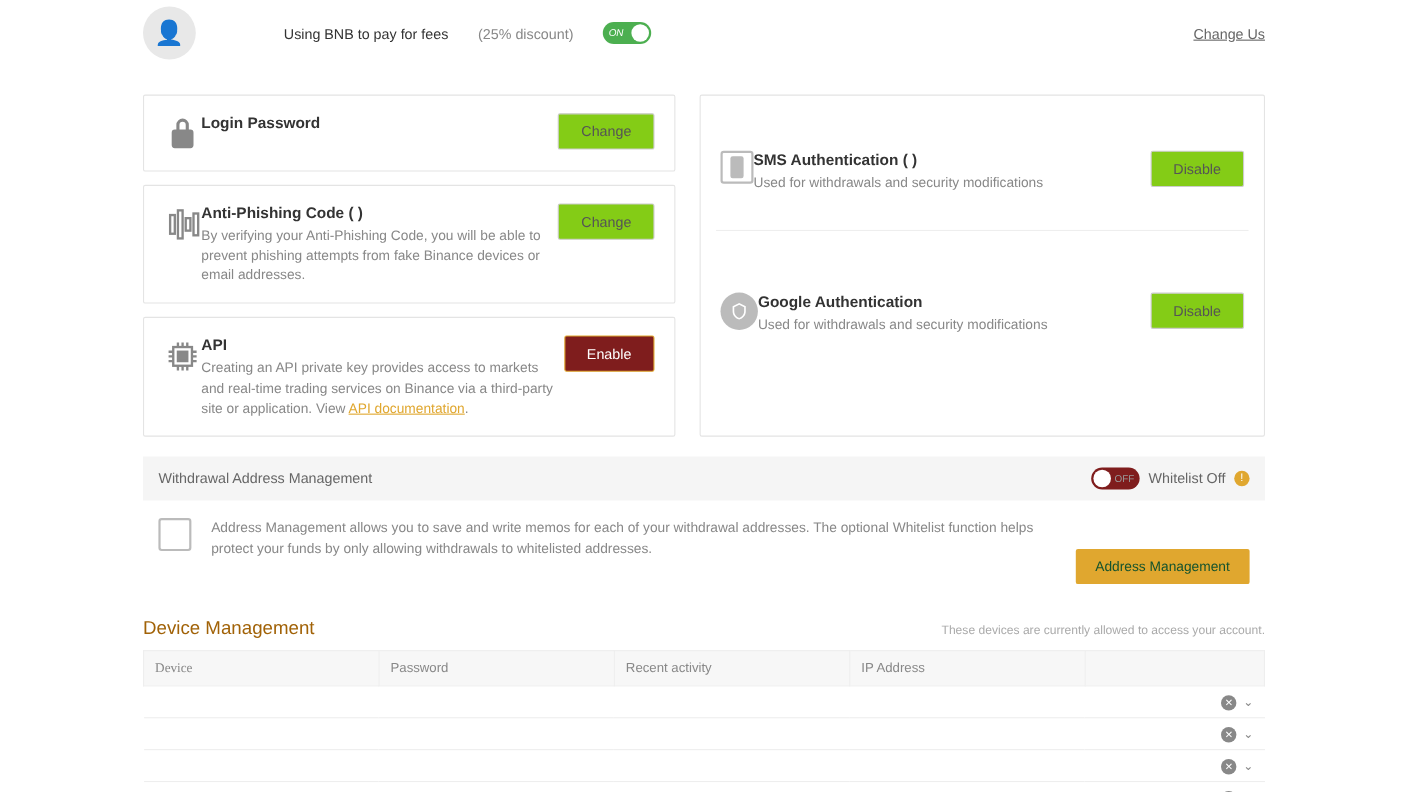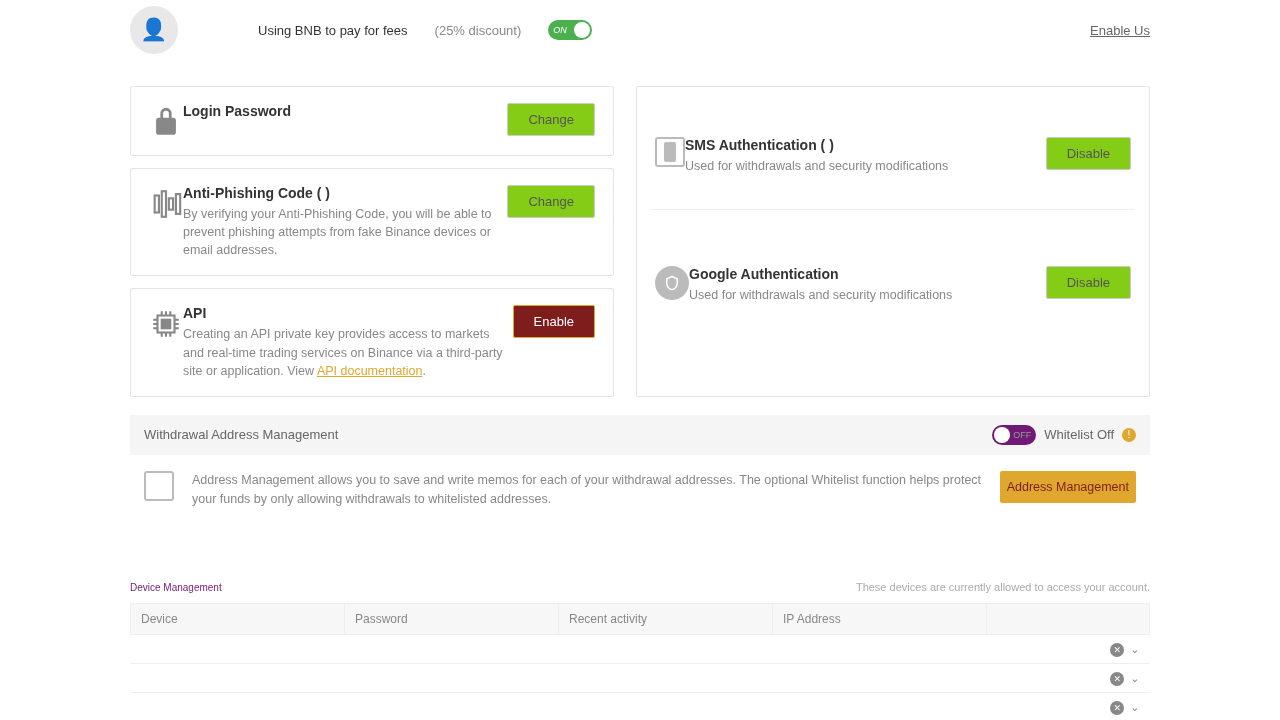--- a/index.html
+++ b/index.html
@@ -7,21 +7,21 @@
   .container { width: 1020px; margin: 0 auto; }
   .top-bar { display: flex; align-items: center; padding: 6px 0 24px 0; }
   .avatar-circle { width: 48px; height: 48px; border-radius: 50%; background: #e8e8e8; display:flex; align-items:center; justify-content:center; margin-right: 80px; }
   .avatar-inner { color:#fff; font-size:22px; }
   .bnb-row { display:flex; align-items:center; gap:27px; flex:1; }
   .bnb-text { color:#333; font-size:13px; }
   .bnb-discount { color:#888; font-size:13px; }
   .toggle-on { width:44px; height:20px; background:#4caf50; border-radius:10px; position:relative; display:flex; align-items:center; }
   .toggle-on .lbl { color:#fff; font-size:9px; padding-left:5px;font-style:italic; }
   .toggle-on .knob { width:16px; height:16px; background:#fff; border-radius:50%; position:absolute; right:2px; }
-  .toggle-off { width:44px; height:20px; background:#701a75; border-radius:10px; position:relative; display:flex; align-items:center; justify-content:flex-end; }
+  .toggle-off { width:44px; height:20px; background:#7f1d1d; border-radius:10px; position:relative; display:flex; align-items:center; justify-content:flex-end; }
   .toggle-off .lbl { color:#999; font-size:9px; padding-right:5px; }
   .toggle-off .knob { width:16px; height:16px; background:#fff; border-radius:50%; position:absolute; left:2px; }
   .contact { color:#666; text-decoration:underline; font-size:13px; }
   
   .cards-row { display:flex; gap:22px; margin-top:8px; }
   .col { flex:1; display:flex; flex-direction:column; gap:12px; }
   .card { border:1px solid #e4e4e4; border-radius:2px; padding:16px 18px; display:flex; position:relative; }
   .card-icon { width:34px; min-width:34px; height:34px; margin-top:2px; }
   .card-body { flex:1; }
   .card-title { font-weight:600; color:#333; font-size:14px; margin-bottom:4px; }
@@ -36,24 +36,24 @@
   .google-icon { width:34px; height:34px; background:#bbb; border-radius:50%; display:flex; align-items:center; justify-content:center; color:#fff; }
   
   .wam-bar { background:#f5f5f5; padding:10px 14px; display:flex; align-items:center; margin-top:18px; }
   .wam-bar .title { color:#666; font-size:13px; flex:1; }
   .whitelist-wrap { display:flex; align-items:center; gap:8px; }
   .info-icon { width:14px; height:14px; background:#e0a72f; border-radius:50%; color:#fff; font-size:10px; display:inline-flex; align-items:center; justify-content:center; }
   
   .wam-body { display:flex; padding:16px 14px 22px 14px; gap:18px; align-items:flex-start; }
   .wam-icon { width:30px; height:30px; border:2px solid #bbb; border-radius:3px; min-width:30px; }
   .wam-desc { flex:1; color:#888; font-size:12.5px; line-height:1.5; }
-  .wam-btn { background:#e0a72f; color:#7f1d1d; border:none; padding:9px 7px; font-size:12.5px; border-radius:2px; cursor:pointer; }
+  .wam-btn { background:#e0a72f; color:#14532d; border:none; padding:9px 18px; font-size:12.5px; border-radius:2px; cursor:pointer;margin-top:28px; }
   
   .dm-head { display:flex; align-items:baseline; padding:8px 0 10px 0; }
-  .dm-title { font-size:10px; color:#701a75; flex:1;margin-top:44px; }
+  .dm-title { font-size:17px; color:#a16207; flex:1; }
   .dm-sub { color:#aaa; font-size:11px; }
   .dm-table { width:100%; border-collapse:collapse; }
   .dm-table th { background:#f7f7f7; text-align:left; font-weight:400; color:#888; font-size:12px; padding:8px 10px; border:1px solid #eee; }
   .dm-table td { border-bottom:1px solid #eee; padding:6px 10px; height:26px; }
   .dm-actions { text-align:right; white-space:nowrap; }
   .dm-del { display:inline-flex; width:14px; height:14px; background:#888; color:#fff; border-radius:50%; align-items:center; justify-content:center; font-size:9px; margin-right:6px; }
   .dm-chev { color:#888; font-size:11px; }
   
   .icon-lock svg, .icon-shield svg, .icon-chip svg { width:34px; height:34px; }
   .phone-inner { width:12px; height:20px; background:#bbb; border-radius:2px; }
@@ -67,21 +67,21 @@
       <span class="avatar-inner">👤</span>
     </div>
     <div class="bnb-row">
       <span class="bnb-text">Using BNB to pay for fees</span>
       <span class="bnb-discount">(25% discount)</span>
       <div class="toggle-on">
         <span class="lbl">ON</span>
         <span class="knob"></span>
       </div>
     </div>
-    <a href="#" class="contact">Enable Us</a>
+    <a href="#" class="contact">Change Us</a>
   </div>
 
   <div class="cards-row">
     <div class="col">
       <div class="card">
         <div class="card-icon icon-lock">
           <svg viewBox="0 0 24 24" fill="#888">
               <path d="M12 2a4 4 0 0 0-4 4v3H7a2 2 0 0 0-2 2v8a2 2 0 0 0 2 2h10a2 2 0 0 0 2-2v-8a2 2 0 0 0-2-2h-1V6a4 4 0 0 0-4-4zm-2 4a2 2 0 1 1 4 0v3h-4V6z"></path>
             </svg>
         </div>
@@ -180,21 +180,21 @@
     <button class="wam-btn">Address Management</button>
   </div>
 
   <div class="dm-head">
     <div class="dm-title">Device Management</div>
     <div class="dm-sub">These devices are currently allowed to access your account.</div>
   </div>
   <table class="dm-table">
     <thead>
       <tr>
-        <th style="width:21%;">Device</th>
+        <th style="width:21%;font-family:Liberation Serif, serif;">Device</th>
         <th style="width:21%;">Password</th>
         <th style="width:21%;">Recent activity</th>
         <th style="width:21%;">IP Address</th>
         <th style="width:16%;"></th>
       </tr>
     </thead>
     <tbody>
       <tr>
           <td></td>
           <td></td>

